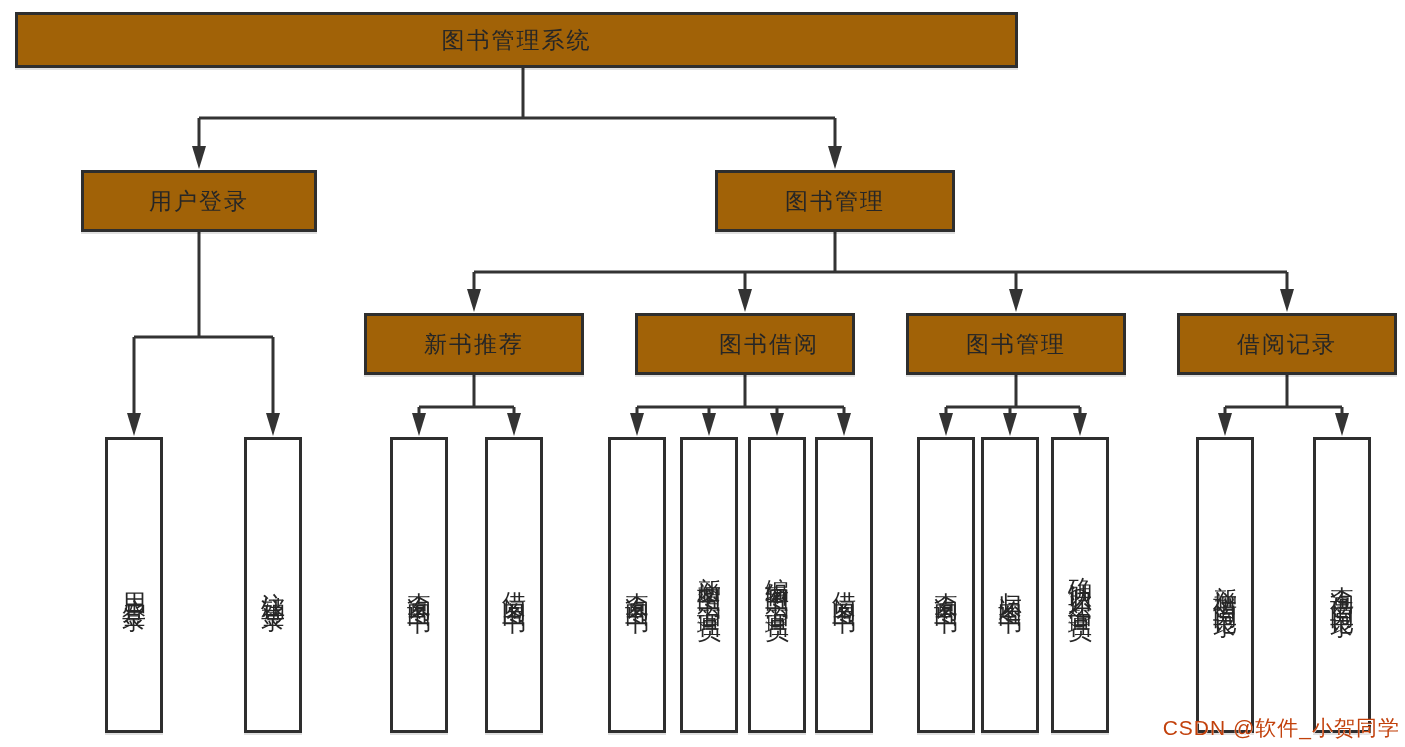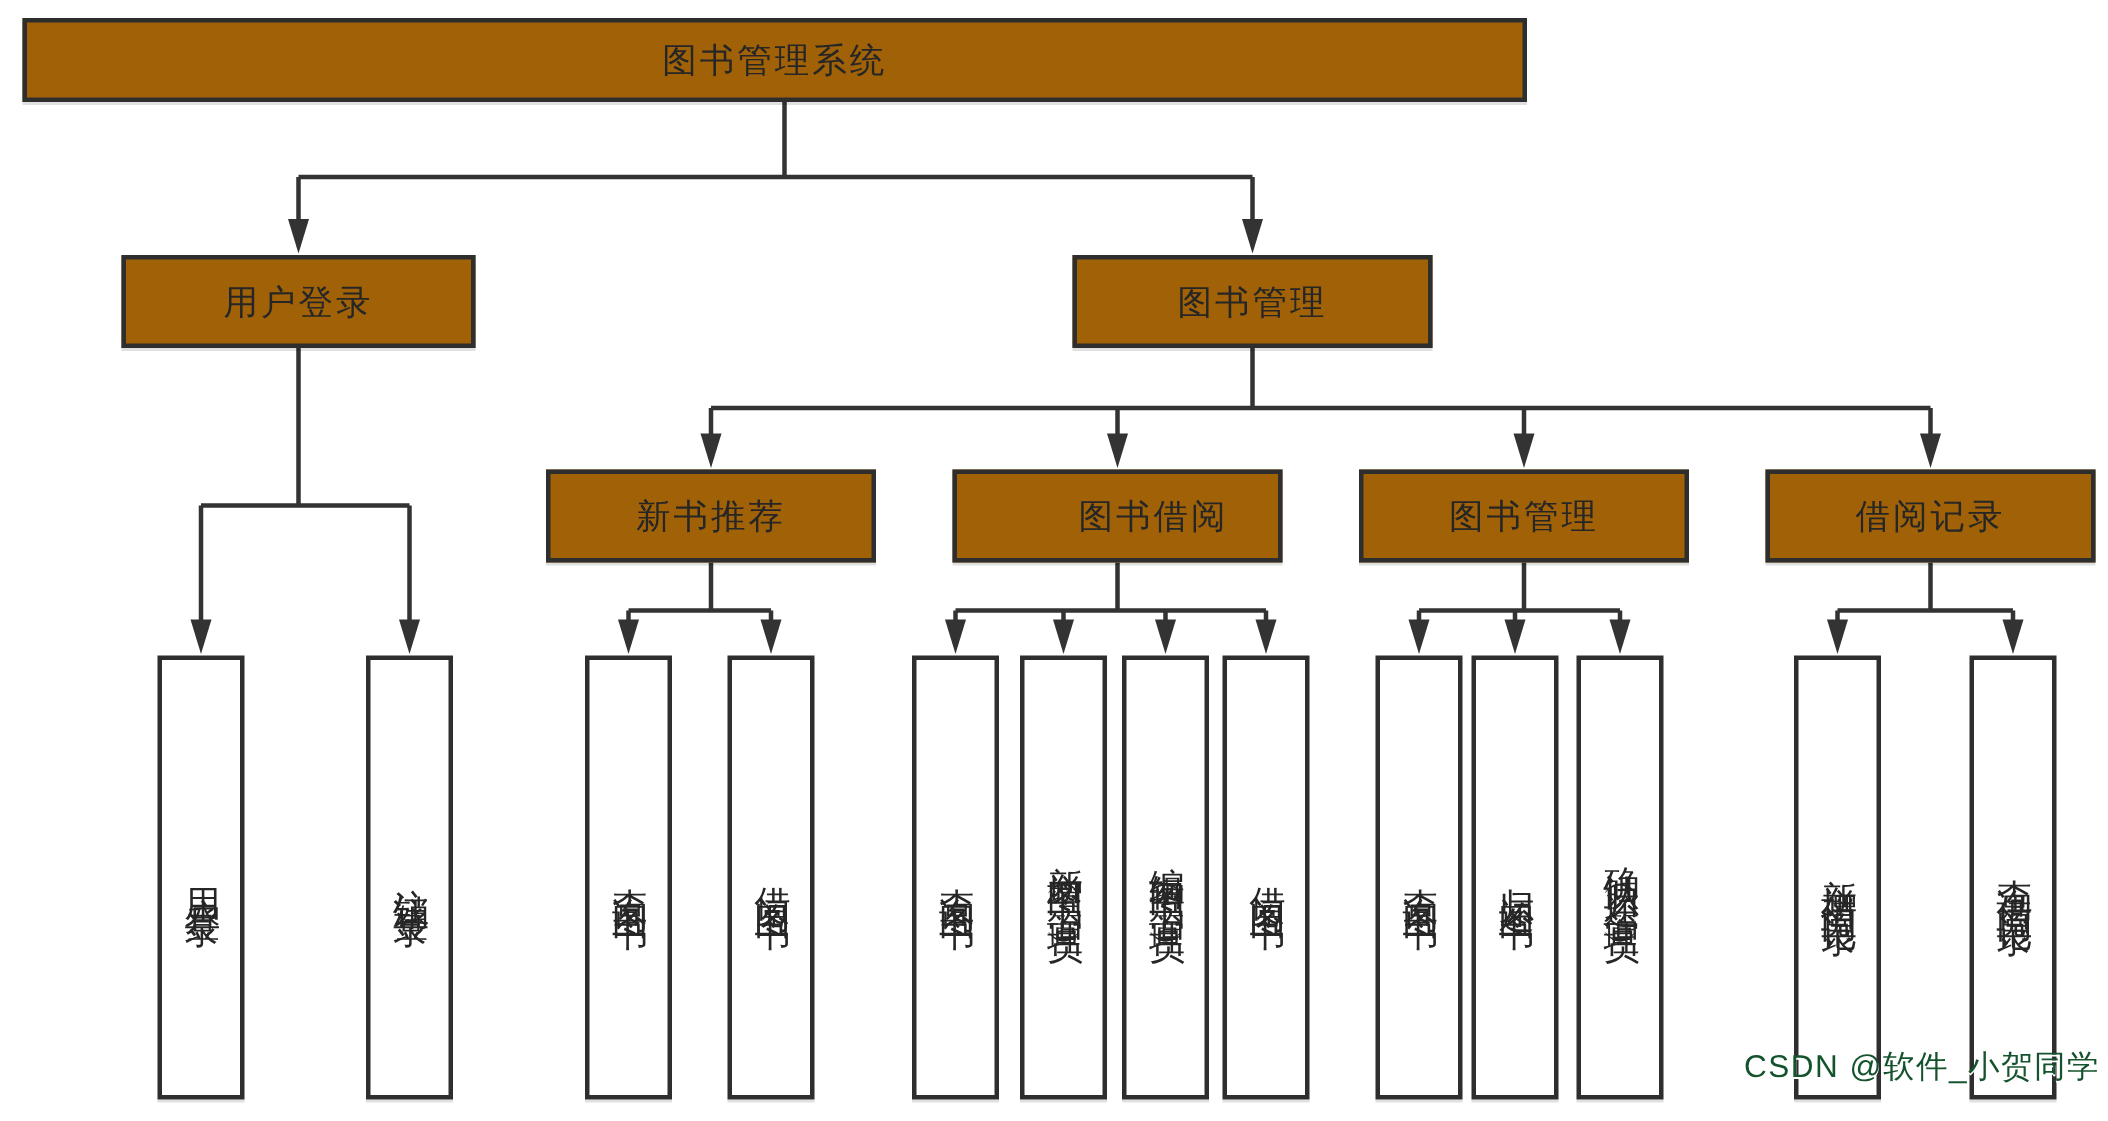--- a/index.html
+++ b/index.html
@@ -57,24 +57,24 @@
     text-orientation: mixed;
     white-space: nowrap;
     font-size: 24px;
     letter-spacing: 6px;
     color: #262626;
     line-height: 1;
   }
   .watermark {
     position: absolute;
     right: 5px;
-    bottom: 22px;
+    bottom: 5px;
     font-size: 21px;
     letter-spacing: 1px;
-    color: #14532d;
+    color: #c2410c;
     text-shadow: 0 1px 0 #ffffff;
   }
 </style>
 </head>
 <body>
 
 <div id="stage">
 
   <svg id="connectors" viewBox="0 0 1405 747" xmlns="http://www.w3.org/2000/svg">
 

